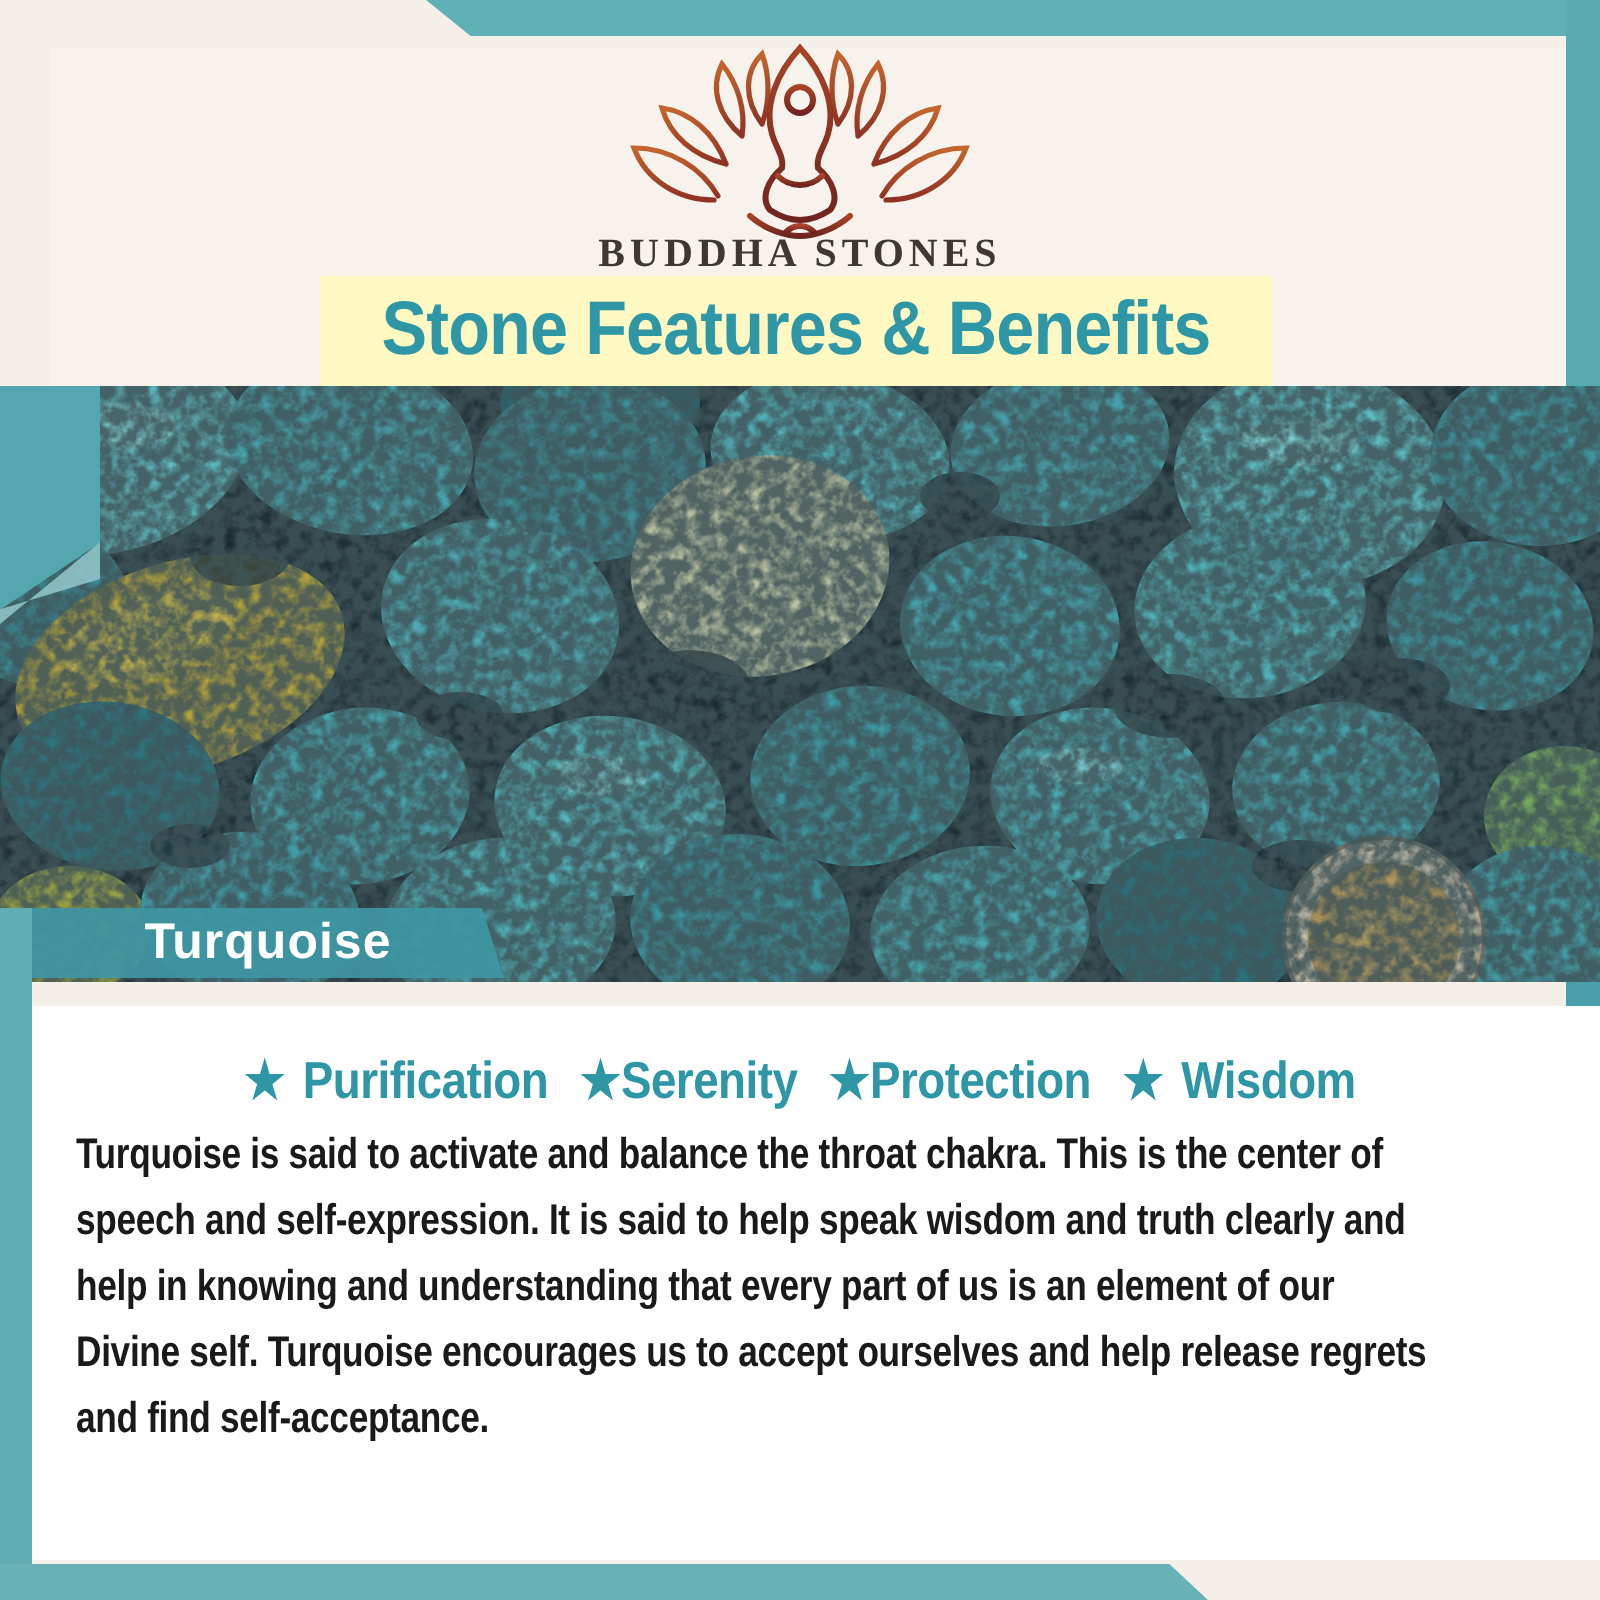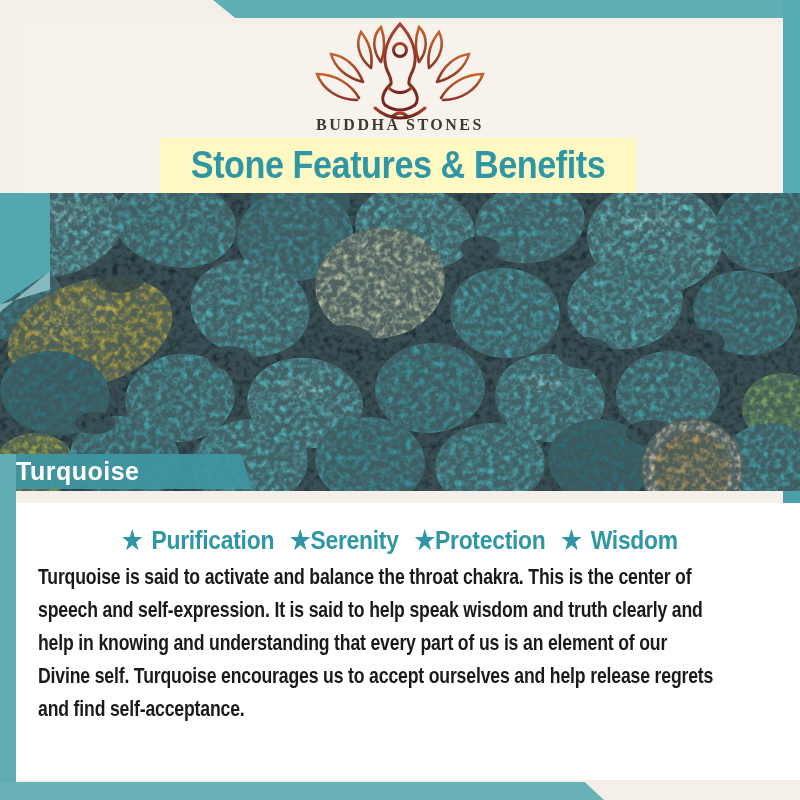--- a/index.html
+++ b/index.html
@@ -26,39 +26,39 @@
   .right-ribbon{left:783px;top:491px;width:17px;height:101px;background:#4aa0aa;
     clip-path:polygon(0 0,100% 0,100% 100%,0 85%);}
   .right-ribbon-fold{left:783px;top:491px;width:17px;height:101px;background:#9ccfd2;
     clip-path:polygon(0 85%,100% 100%,0 100%);}
   .bottom-bar{left:0;top:782px;width:604px;height:18px;background:#68b1b6;
     clip-path:polygon(0 0,96.8% 0,100% 100%,0 100%);}
 
   
   .logo-wrap{left:305px;top:20px;width:190px;height:96px;}
   .brand-text{left:0;top:116px;width:800px;text-align:center;
-    font-family:"Liberation Serif",serif;font-size:16px;letter-spacing:2.5px;
+    font-family:"Liberation Serif",serif;font-size:20px;letter-spacing:2.5px;
     color:#3e3734;font-weight:600;}
 
   
   .heading-banner{left:160px;top:138px;width:476px;height:55px;background:#fef9c3;}
   .heading-text{width:100%;text-align:center;line-height:55px;
     font-size:38px;font-weight:700;color:#2e96a4;letter-spacing:-.5px;
     transform:scaleX(.9);transform-origin:50% 50%;white-space:nowrap;}
 
   
   .photo{left:0;top:193px;width:800px;height:298px;background:#1e3036;}
   .photo svg{display:block;width:800px;height:298px;}
 
   
   .stone-label{left:16px;top:454px;width:236px;height:35px;
     background:rgba(62,150,163,.93);
     clip-path:polygon(0 0,calc(100% - 11px) 0,100% 100%,0 100%);
     color:#ffffff;font-size:25px;font-weight:700;letter-spacing:.5px;
-    text-align:left;line-height:35px;}
+    text-align:center;line-height:35px;}
 
   
   .white-panel{left:16px;top:503px;width:784px;height:277px;background:#ffffff;}
 
   
   .benefits{left:0;top:523px;width:800px;display:flex;justify-content:center;
     align-items:baseline;gap:18px;color:#2e96a4;font-weight:700;
     transform:scaleX(.88);transform-origin:50% 50%;}
   .benefit{display:flex;align-items:baseline;white-space:nowrap;}
   .benefit .star{font-size:26px;line-height:34px;}

